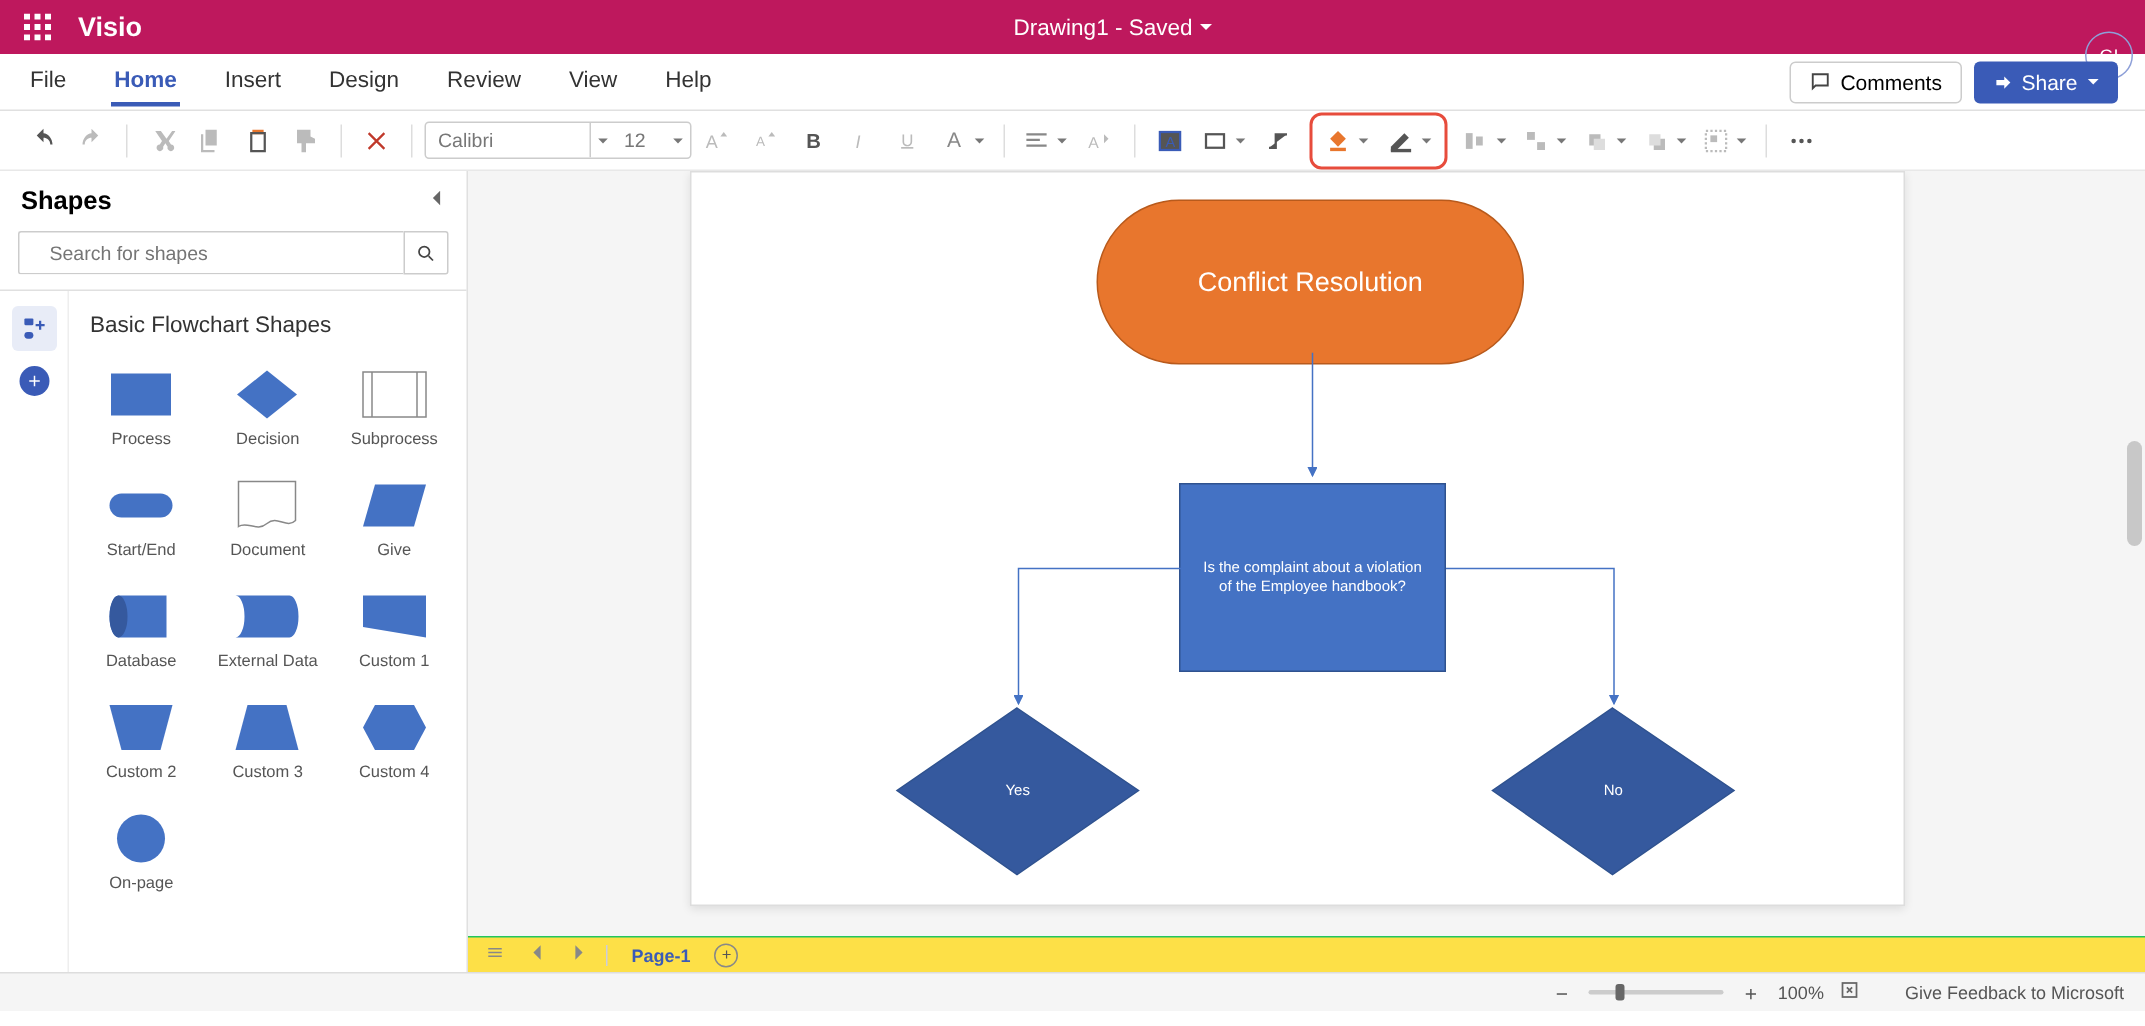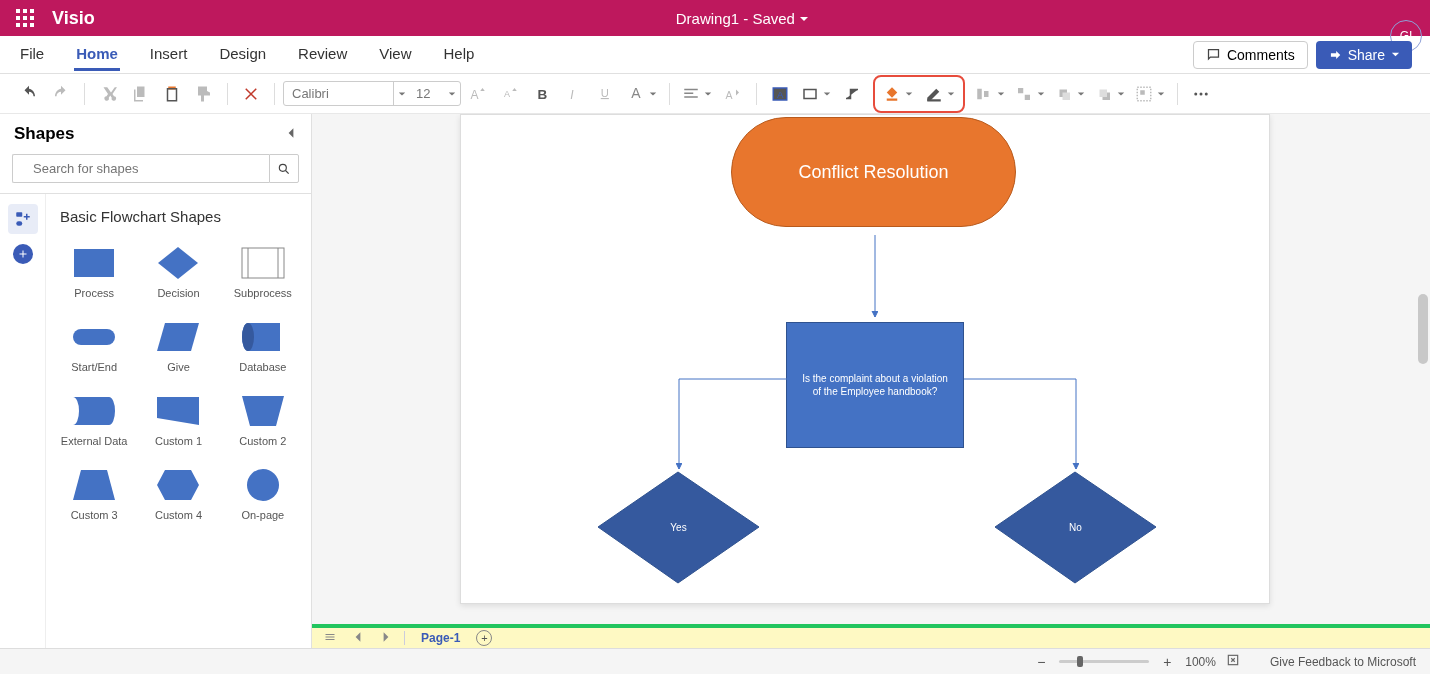--- a/index.html
+++ b/index.html
@@ -63,32 +63,32 @@
 .shapecell { display:flex; flex-direction:column; align-items:center; gap:6px; padding:6px 2px; cursor:pointer;}
 .shapecell .thumb { width:50px; height:36px; display:flex; align-items:center; justify-content:center; }
 .shapecell .lbl { font-size:11px; color:#555; text-align:center; }
 
 
 .canvaswrap { flex:1; background:#f5f5f5; position:relative; overflow:hidden; }
 .canvas { position:absolute; left:148px; top:0; width:810px; height:490px; background:#fff; border:1px solid #ddd; box-shadow: 0 2px 6px rgba(0,0,0,0.1); }
 .vscroll { position:absolute; right:2px; top:180px; width:10px; height:70px; background:#c8c8c8; border-radius:5px; }
 .hscroll { position:absolute; bottom:8px; left:334px; width:410px; height:8px; background:#c8c8c8; border-radius:4px; }
 
-.node-term { position:absolute; left:270px; top:2px; width:285px; height:110px; background:#e8762d; border:1px solid #b85a1c; border-radius:55px; display:flex; align-items:center; justify-content:center; color:#fff; font-size:18px; font-weight:500;}
+.node-term { position:absolute; left:270px; top:18px; width:285px; height:110px; background:#e8762d; border:1px solid #b85a1c; border-radius:55px; display:flex; align-items:center; justify-content:center; color:#fff; font-size:18px; font-weight:500;}
 .node-rect { position:absolute; left:325px; top:207px; width:178px; height:126px; background:#4472c4; border:1px solid #2f528f; color:#fff; font-size:10px; display:flex; align-items:center; justify-content:center; text-align:center; padding:12px; line-height:1.3;}
 .node-dmd { position:absolute; width:165px; height:115px; display:flex; align-items:center; justify-content:center; }
 .node-dmd svg { position:absolute; top:0; left:0; }
 .node-dmd span { position:relative; color:#fff; font-size:10px; }
 .dmd-yes { left:135px; top:355px; }
 .dmd-no { left:532px; top:355px; }
 
 .conn { position:absolute; stroke:#4472c4; fill:none; }
 
 
-.pagetabs { position:absolute; bottom:0; left:0; right:0; height:24px; background:#fef9c3; border-top:4px solid #22c55e; display:flex; align-items:center; padding:0 8px; gap:8px; font-size:12px;}
+.pagetabs { position:absolute; bottom:0; left:0; right:0; height:24px; background:#fde047; border-top:1px solid #22c55e; display:flex; align-items:center; padding:0 8px; gap:8px; font-size:12px;}
 .pagetabs .nav svg{width:12px;height:12px;fill:#888;}
 .pagetabs .nav { padding:2px 4px; cursor:pointer;}
 .pagetabs .sep { width:1px; height:14px; background:#ccd; }
 .pagetab { font-weight:600; color:#3a5bb7; padding:2px 8px;}
 .addpage { width:16px; height:16px; border:1px solid #888; border-radius:50%; display:flex; align-items:center; justify-content:center; font-size:11px; cursor:pointer; color:#555;}
 
 
 .statusbar { height:26px; background:#f5f5f5; border-top:1px solid #ddd; display:flex; align-items:center; padding:0 14px; font-size:12px; color:#555; }
 .statusbar .zoomctl { margin-left:auto; display:flex; align-items:center; gap:10px;}
 .zoomslider { width:90px; height:3px; background:#ccc; position:relative; border-radius:2px;}
@@ -445,20 +445,28 @@
           <div class="shapecell">
               <div class="thumb">
                 <svg width="46" height="20">
                   <rect x="2" y="2" width="42" height="16" rx="8" fill="#4472c4"></rect>
                 </svg>
               </div>
               <div class="lbl">Start/End</div>
             </div>
           <div class="shapecell">
               <div class="thumb">
+                <svg width="46" height="36">
+                  <path d="M4 2h38v26c-6 6-12-4-19 2s-13-2-19 2V2z" fill="#fff" stroke="#888"></path>
+                </svg>
+              </div>
+              <div class="lbl">Document</div>
+            </div>
+          <div class="shapecell">
+              <div class="thumb">
                 <svg width="46" height="32">
                   <polygon points="10,2 44,2 36,30 2,30" fill="#4472c4"></polygon>
                 </svg>
               </div>
               <div class="lbl">Give</div>
             </div>
           <div class="shapecell">
               <div class="thumb">
                 <svg width="46" height="32">
                   <path d="M8 2a6 14 0 000 28h32V2H8z" fill="#4472c4"></path>

